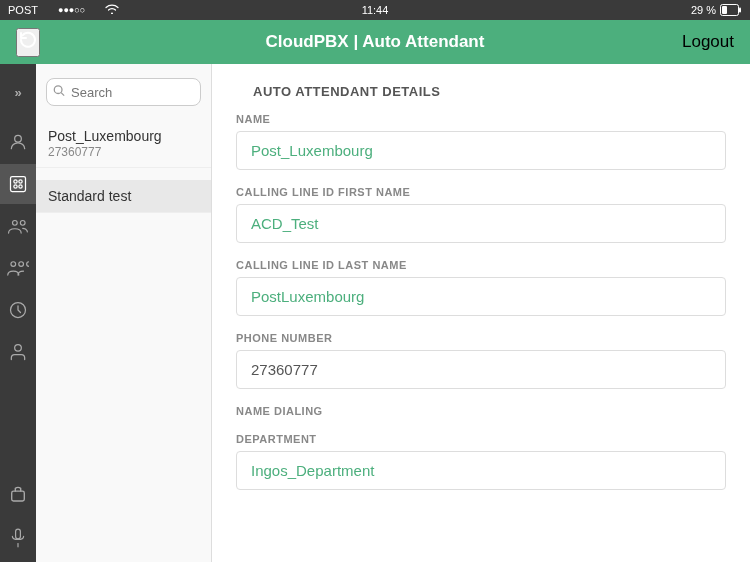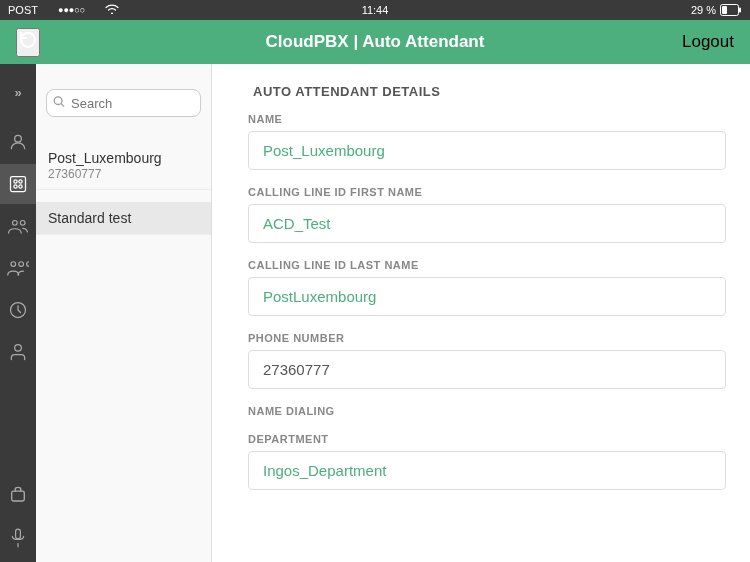--- a/index.html
+++ b/index.html
@@ -86,21 +86,21 @@
 
     
     .list-panel {
       width: 176px;
       background: #f9f9f9;
       border-right: 1px solid #ddd;
       display: flex;
       flex-direction: column;
     }
     .search-container {
-      padding: 25px 10px;
+      padding: 14px 10px;
     }
     .search-box {
       width: 100%;
       height: 28px;
       border: 1px solid #ccc;
       border-radius: 8px;
       padding: 0 8px 0 24px;
       font-size: 13px;
       background: white;
       outline: none;
@@ -147,21 +147,20 @@
     .section-title {
       font-size: 13px;
       font-weight: 700;
       color: #555;
       letter-spacing: 0.5px;
       margin-bottom: 14px;
       margin-left: 17px;
     }
     .field-group {
       margin-bottom: 16px;
-      margin-left: 12px;
     }
     .field-label {
       font-size: 11px;
       font-weight: 600;
       color: #888;
       letter-spacing: 0.5px;
       margin-bottom: 6px;
       text-transform: uppercase;
     }
     .field-value {

